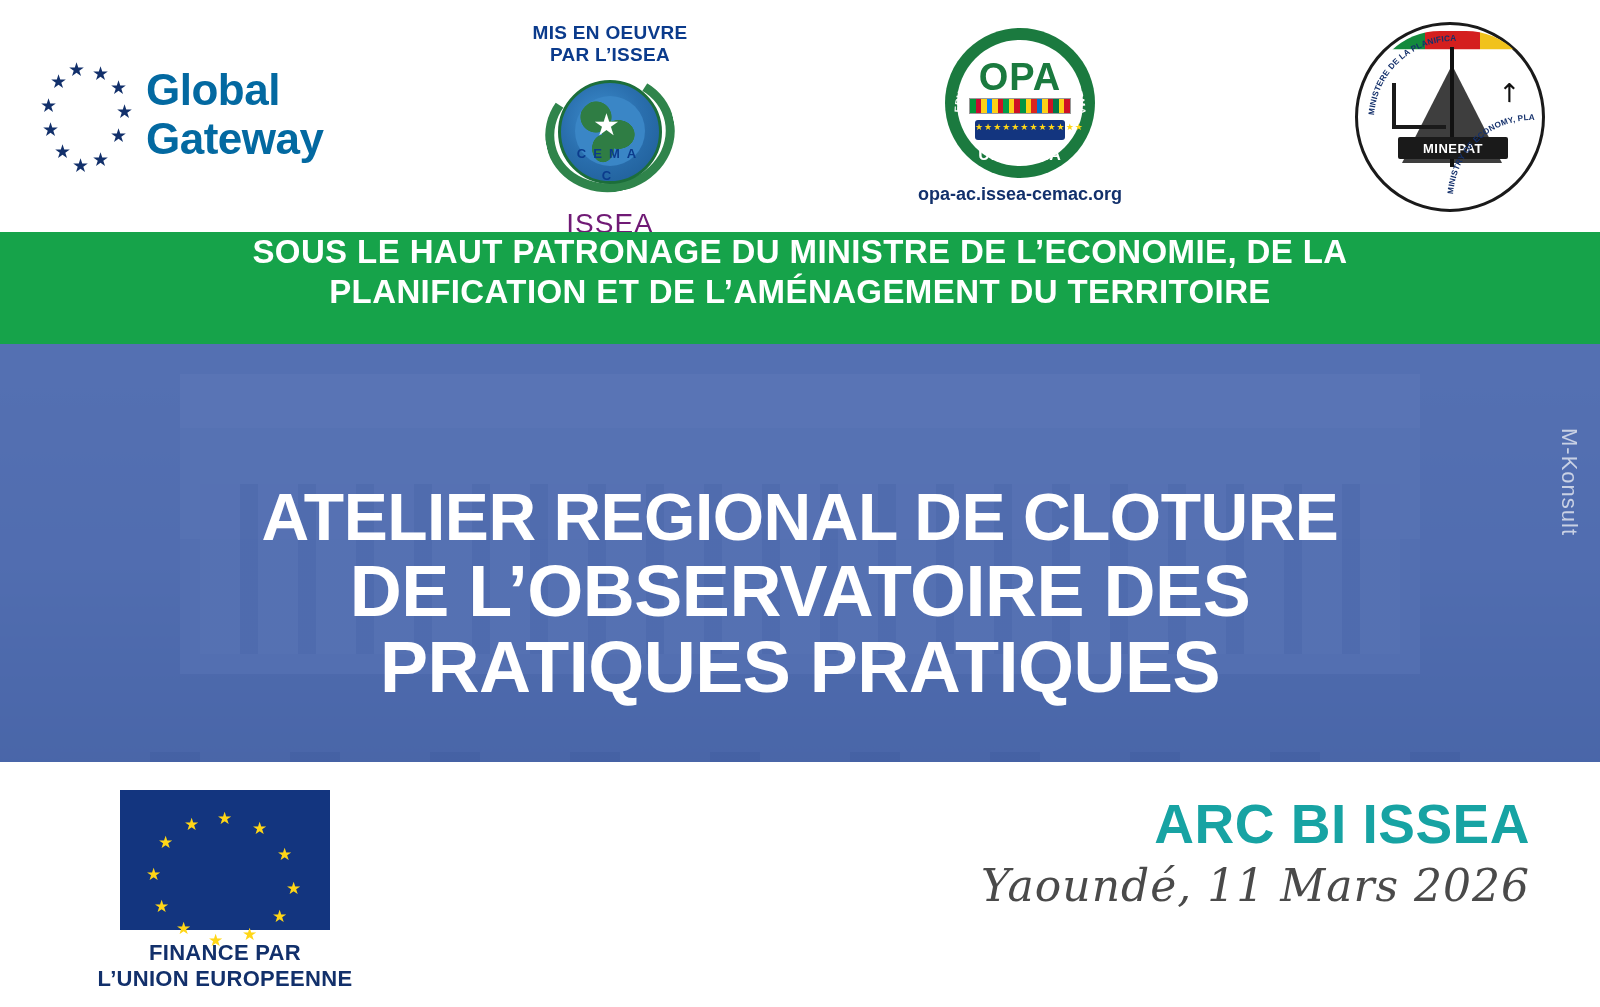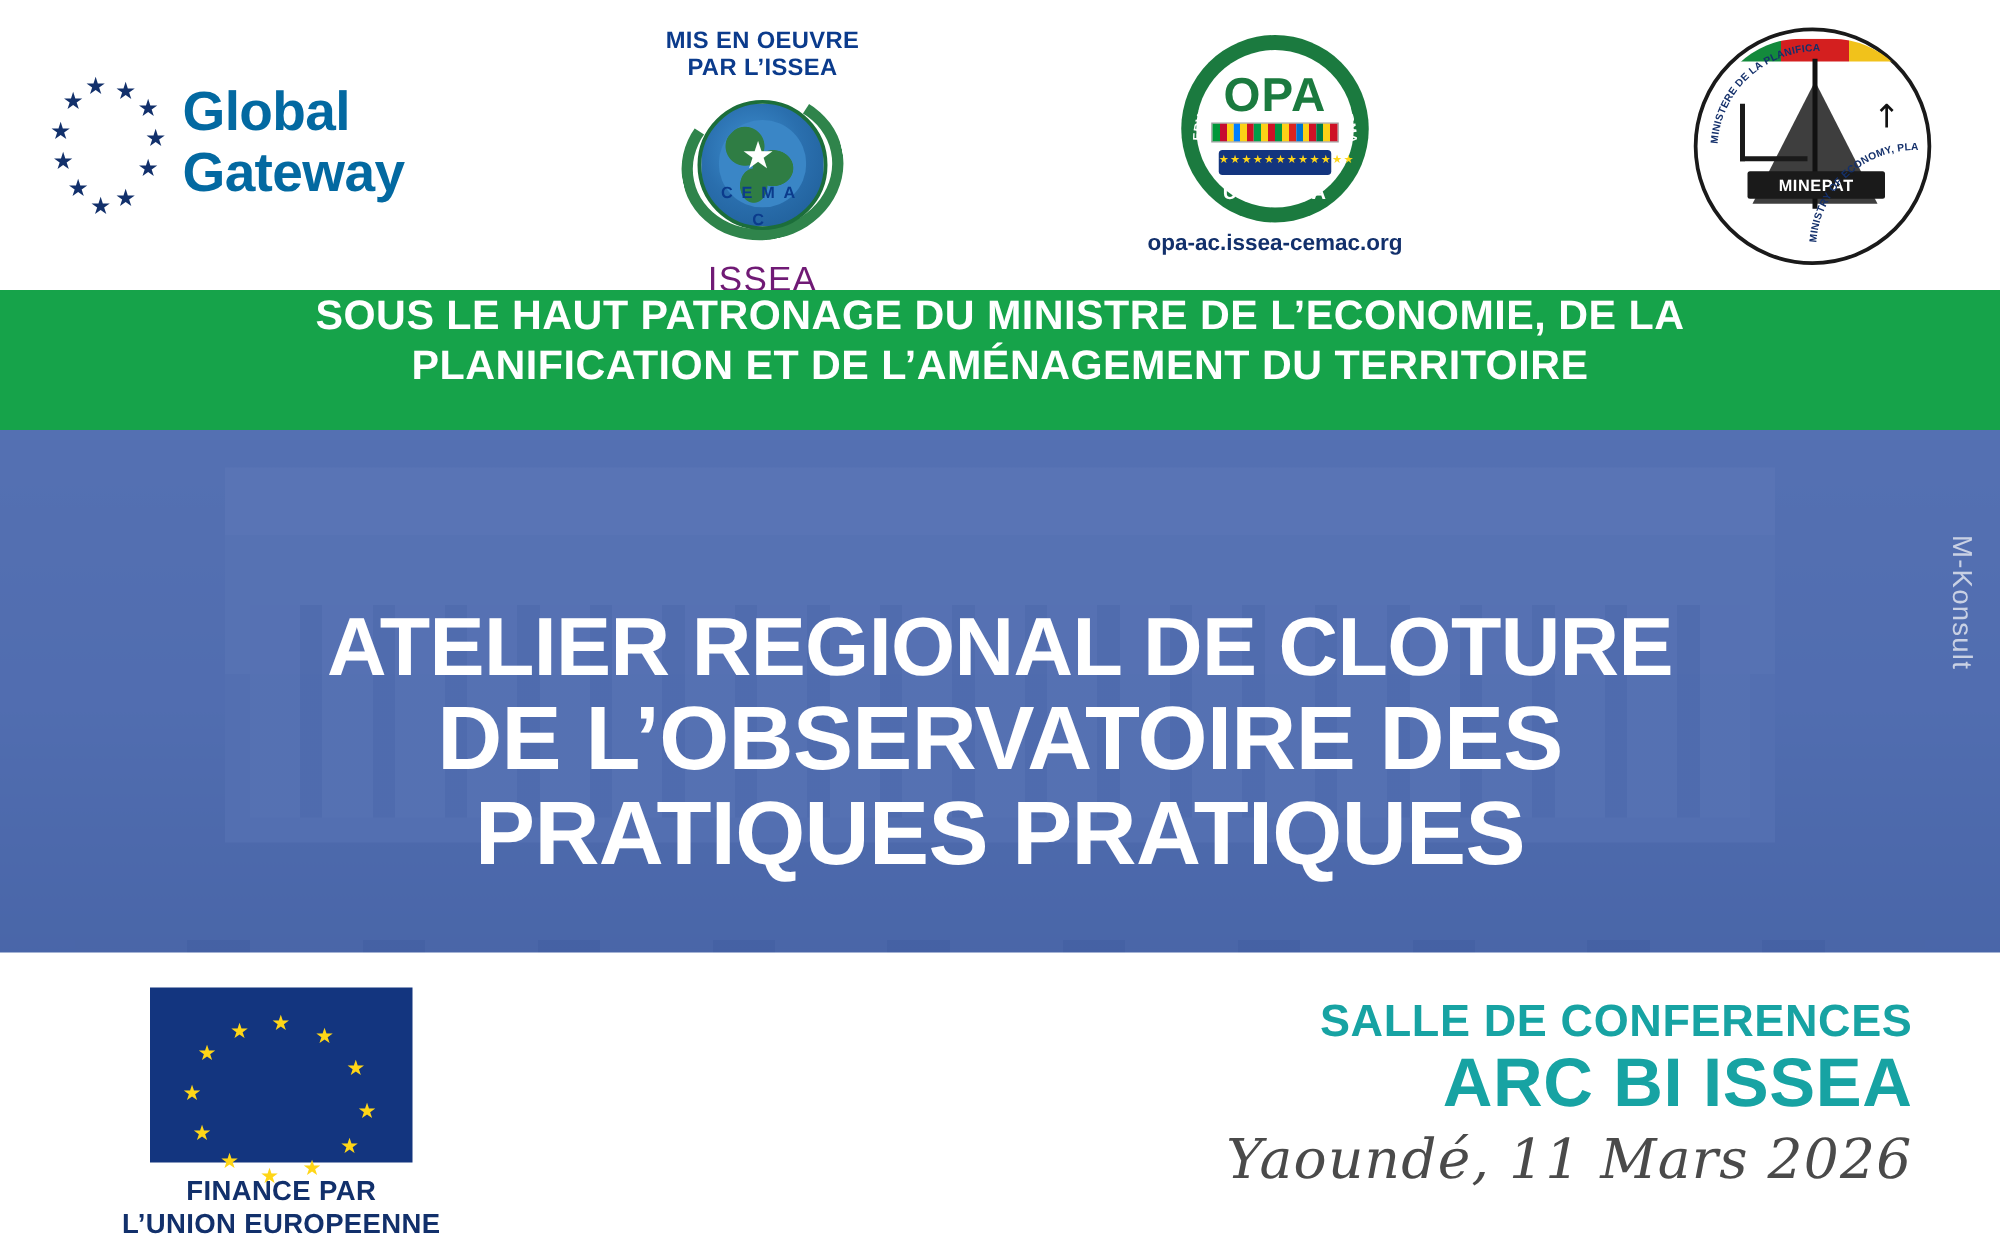--- a/index.html
+++ b/index.html
@@ -378,17 +378,16 @@
       <span style="left:38px; top:44px;">★</span>
       <span style="left:64px; top:26px;">★</span>
     </div>
     <div class="eu-text">
       <div>FINANCE PAR</div>
       <div>L’UNION EUROPEENNE</div>
     </div>
   </div>
 
   <div class="venue">
-    <div class="v1">SALLE DE CONFERENCES</div>
     <div class="v2">ARC BI ISSEA</div>
     <div class="v3">Yaoundé, 11 Mars 2026</div>
   </div>
 </div>
 
 </body></html>

